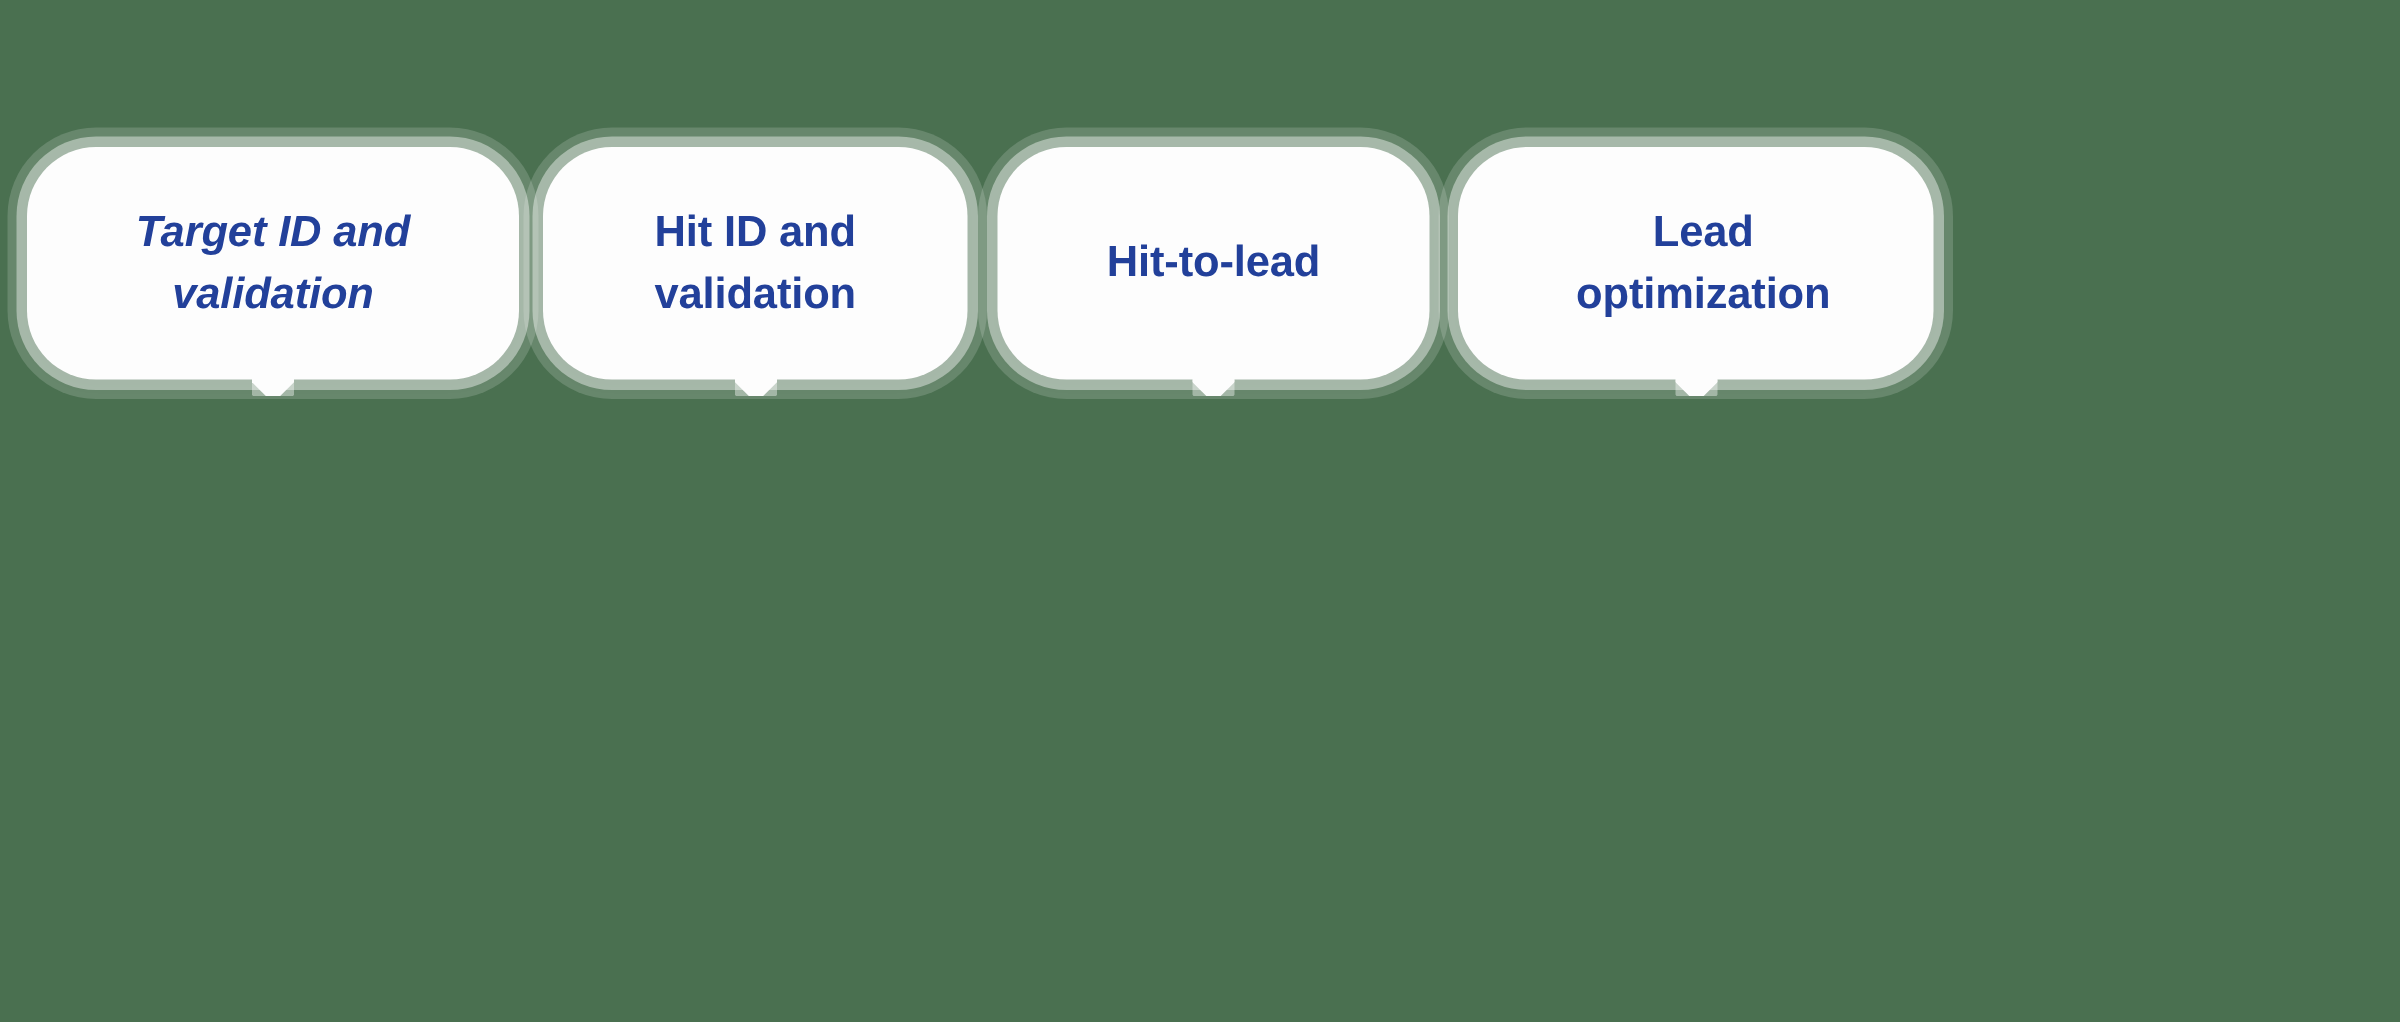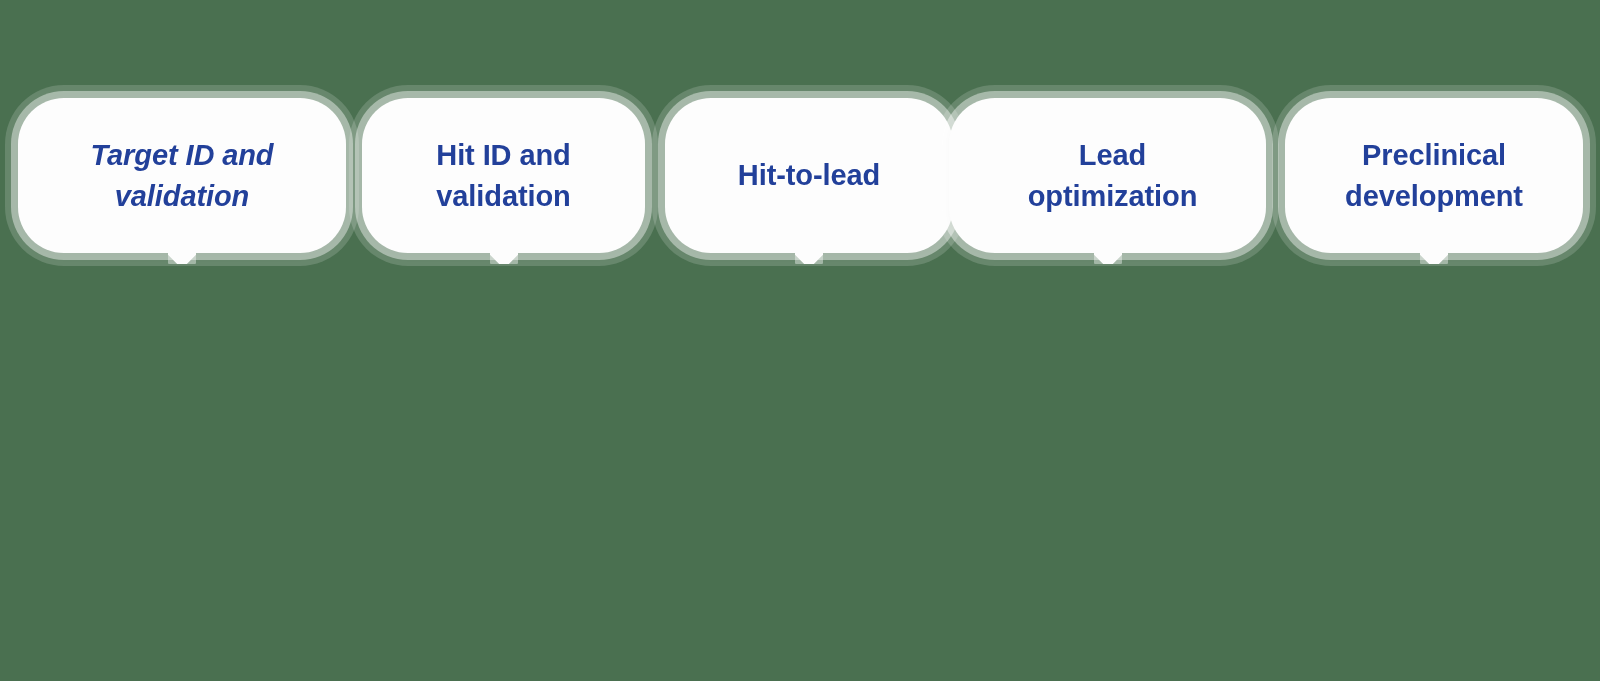--- a/index.html
+++ b/index.html
@@ -74,21 +74,21 @@
     height: 28px;
     background: #fdfdfd;
     transform: rotate(45deg);
     transform-origin: center;
     box-shadow: 0 0 0 6px rgba(255,255,255,0.40);
   }
 
   .card-1 { left: 18px;   width: 328px; font-style: italic; }
   .card-2 { left: 362px;  width: 283px; }
   .card-3 { left: 665px;  width: 288px; }
-  .card-4 { left: 949px;  width: 317px; padding-left: 24px; }
+  .card-4 { left: 972px;  width: 317px; padding-left: 24px; }
   .card-5 { left: 1285px; width: 298px; }
 </style>
 </head>
 <body>
 
 <div class="stage">
 
   <div class="flow-row">
 
     <div class="stage-card card-1">
@@ -107,21 +107,16 @@
       <span class="stage-label">Hit-to-lead</span>
       <span class="card-tail"></span>
     </div>
 
     <div class="stage-card card-4">
       <span class="stage-label">Lead
 optimization</span>
       <span class="card-tail"></span>
     </div>
 
-    <div class="stage-card card-5">
-      <span class="stage-label">Preclinical
-development</span>
-      <span class="card-tail"></span>
-    </div>
 
   </div>
 
 </div>
 
 </body></html>

